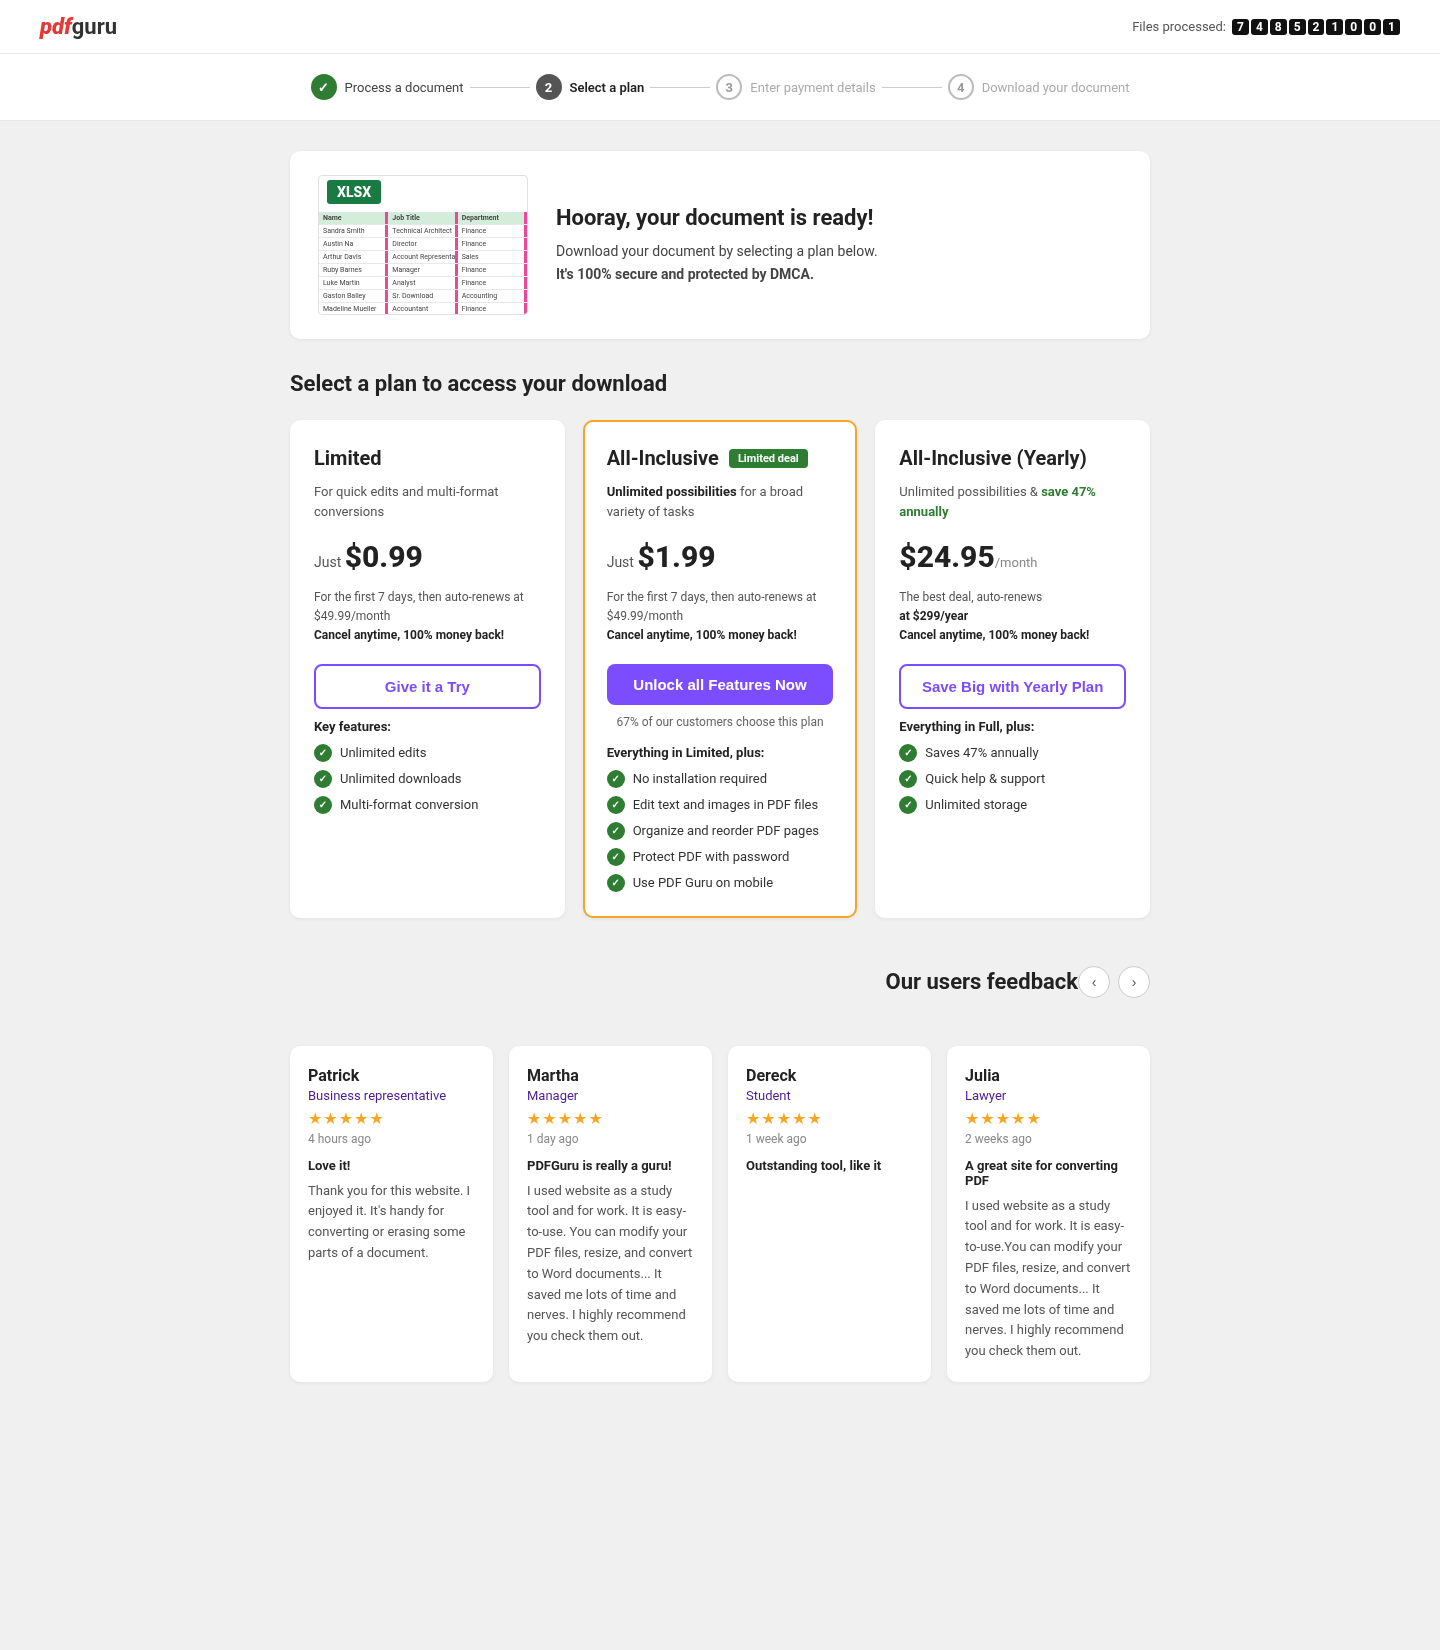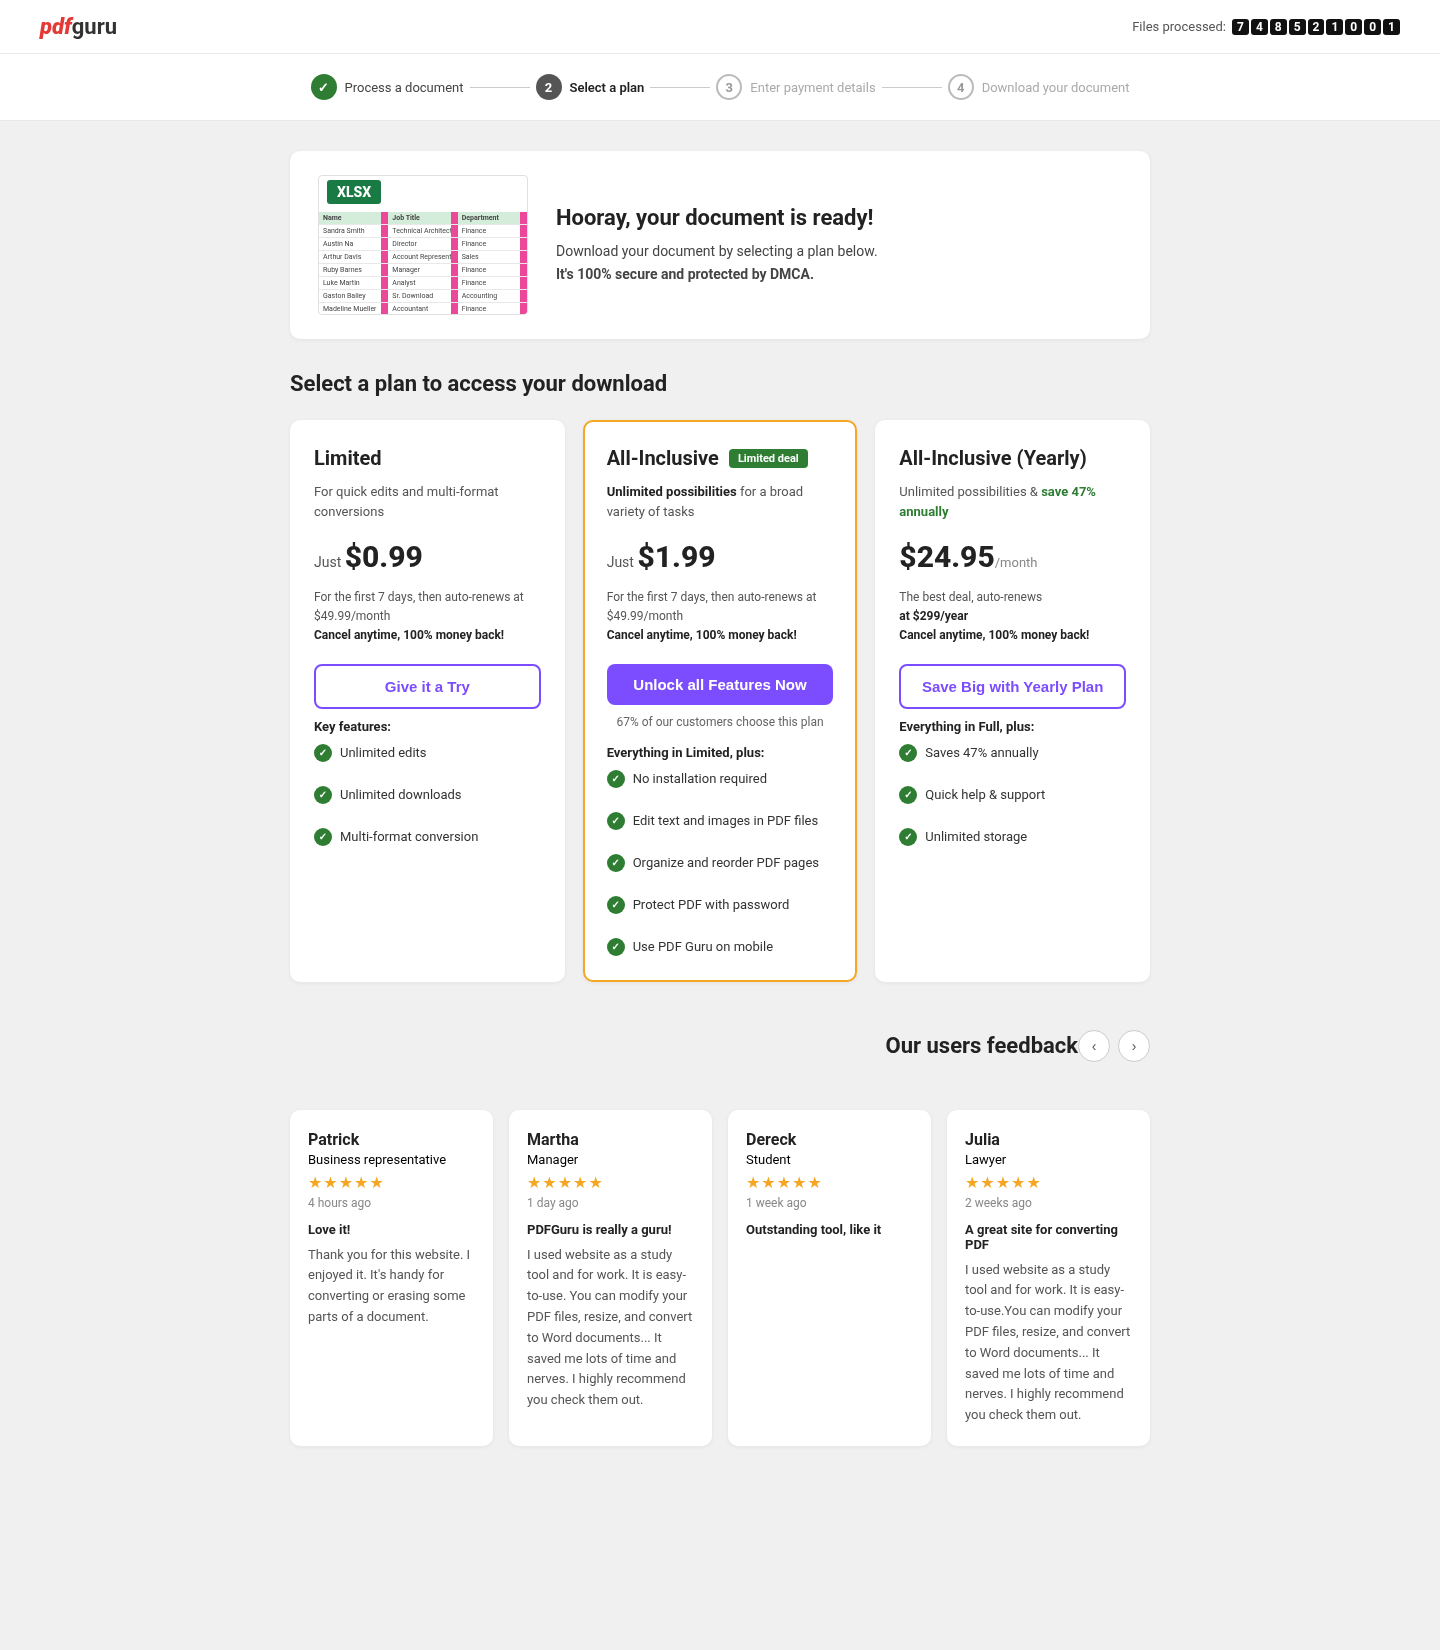--- a/index.html
+++ b/index.html
@@ -27,21 +27,21 @@
 
     
     .main { max-width: 900px; margin: 0 auto; padding: 30px 20px; }
 
     
     .doc-preview-card { background: #fff; border-radius: 10px; padding: 24px 28px; display: flex; align-items: center; gap: 28px; margin-bottom: 32px; box-shadow: 0 1px 4px rgba(0,0,0,0.06); }
     .xlsx-preview { width: 210px; height: 140px; background: #fff; border: 1px solid #e0e0e0; border-radius: 4px; overflow: hidden; flex-shrink: 0; position: relative; }
     .xlsx-badge { position: absolute; top: 4px; left: 8px; background: #1a7a43; color: #fff; font-weight: 800; font-size: 14px; padding: 4px 10px; border-radius: 3px; }
     .xlsx-table { width: 100%; height: 100%; padding-top: 36px; }
     .xlsx-row { display: flex; border-bottom: 1px solid #e8e8e8; }
-    .xlsx-cell { flex: 1; padding: 2px 4px; font-size: 7px; color: #444; border-right: 7px solid #ec4899; overflow: hidden; white-space: nowrap; }
+    .xlsx-cell { flex: 1; padding: 2px 4px; font-size: 7px; color: #444; border-right: 3px solid #ec4899; overflow: hidden; white-space: nowrap; }
     .xlsx-cell.header-cell { background: #d4edda; font-weight: 700; font-size: 7px; }
     .doc-info h2 { font-size: 22px; font-weight: 700; margin-bottom: 10px; }
     .doc-info p { font-size: 14px; color: #444; line-height: 1.6; }
     .doc-info strong { font-weight: 700; }
 
     
     .plans-title { font-size: 22px; font-weight: 700; margin-bottom: 24px; }
     .plans-grid { display: grid; grid-template-columns: 1fr 1fr 1fr; gap: 18px; margin-bottom: 48px; }
 
     
@@ -58,35 +58,35 @@
     .price-amount { font-size: 30px; font-weight: 800; }
     .price-per { font-size: 13px; color: #888; }
     .plan-description { font-size: 12px; color: #555; line-height: 1.6; margin-bottom: 18px; }
     .plan-description strong { font-weight: 700; color: #222; }
 
     
     .btn-outline { width: 100%; padding: 12px; border-radius: 8px; border: 2px solid #7c4dff; background: transparent; color: #7c4dff; font-size: 15px; font-weight: 700; cursor: pointer; margin-bottom: 10px; }
     .btn-filled { width: 100%; padding: 12px; border-radius: 8px; border: none; background: #7c4dff; color: #fff; font-size: 15px; font-weight: 700; cursor: pointer; margin-bottom: 10px; }
     .plan-popular-note { text-align: center; font-size: 12px; color: #666; margin-bottom: 16px; }
     .plan-features-title { font-size: 13px; font-weight: 700; margin-bottom: 10px; }
-    .feature-list { list-style: none; display: flex; flex-direction: column; gap: 24px; }
+    .feature-list { list-style: none; display: flex; flex-direction: column; gap: 8px; }
     .feature-item { display: flex; align-items: center; gap: 8px; font-size: 13px; color: #333; }
     .check-icon { width: 18px; height: 18px; border-radius: 50%; background: #2e7d32; display: inline-flex; align-items: center; justify-content: center; flex-shrink: 0; }
     .check-icon::after { content: '✓'; color: #fff; font-size: 10px; font-weight: 700; }
 
     
     .feedback-section { margin-bottom: 40px; }
     .feedback-header { display: flex; align-items: center; justify-content: flex-end; margin-bottom: 24px; }
     .feedback-title { font-size: 22px; font-weight: 700; }
     .nav-arrows { display: flex; gap: 8px; }
     .nav-arrow { width: 32px; height: 32px; border-radius: 50%; border: 1px solid #ccc; background: #fff; display: flex; align-items: center; justify-content: center; cursor: pointer; font-size: 14px; color: #555; }
     .reviews-grid { display: grid; grid-template-columns: 1fr 1fr 1fr 1fr; gap: 16px; }
     .review-card { background: #fff; border-radius: 10px; padding: 20px 18px; box-shadow: 0 1px 4px rgba(0,0,0,0.06); margin-top: 24px; }
     .reviewer-name { font-size: 16px; font-weight: 700; margin-bottom: 3px; }
-    .reviewer-role { font-size: 13px; color: #000000; margin-bottom: 6px; }
+    .reviewer-role { font-size: 13px; color: #4c1d95; margin-bottom: 6px; }
     .stars { color: #f5a623; font-size: 16px; letter-spacing: 1px; margin-bottom: 4px; }
     .review-time { font-size: 12px; color: #888; margin-bottom: 12px; }
     .review-headline { font-size: 13px; font-weight: 700; margin-bottom: 8px; }
     .review-body { font-size: 13px; color: #555; line-height: 1.6; }
   </style>
 </head>
 <body>
 
 <div class="header">
   <div class="logo">

